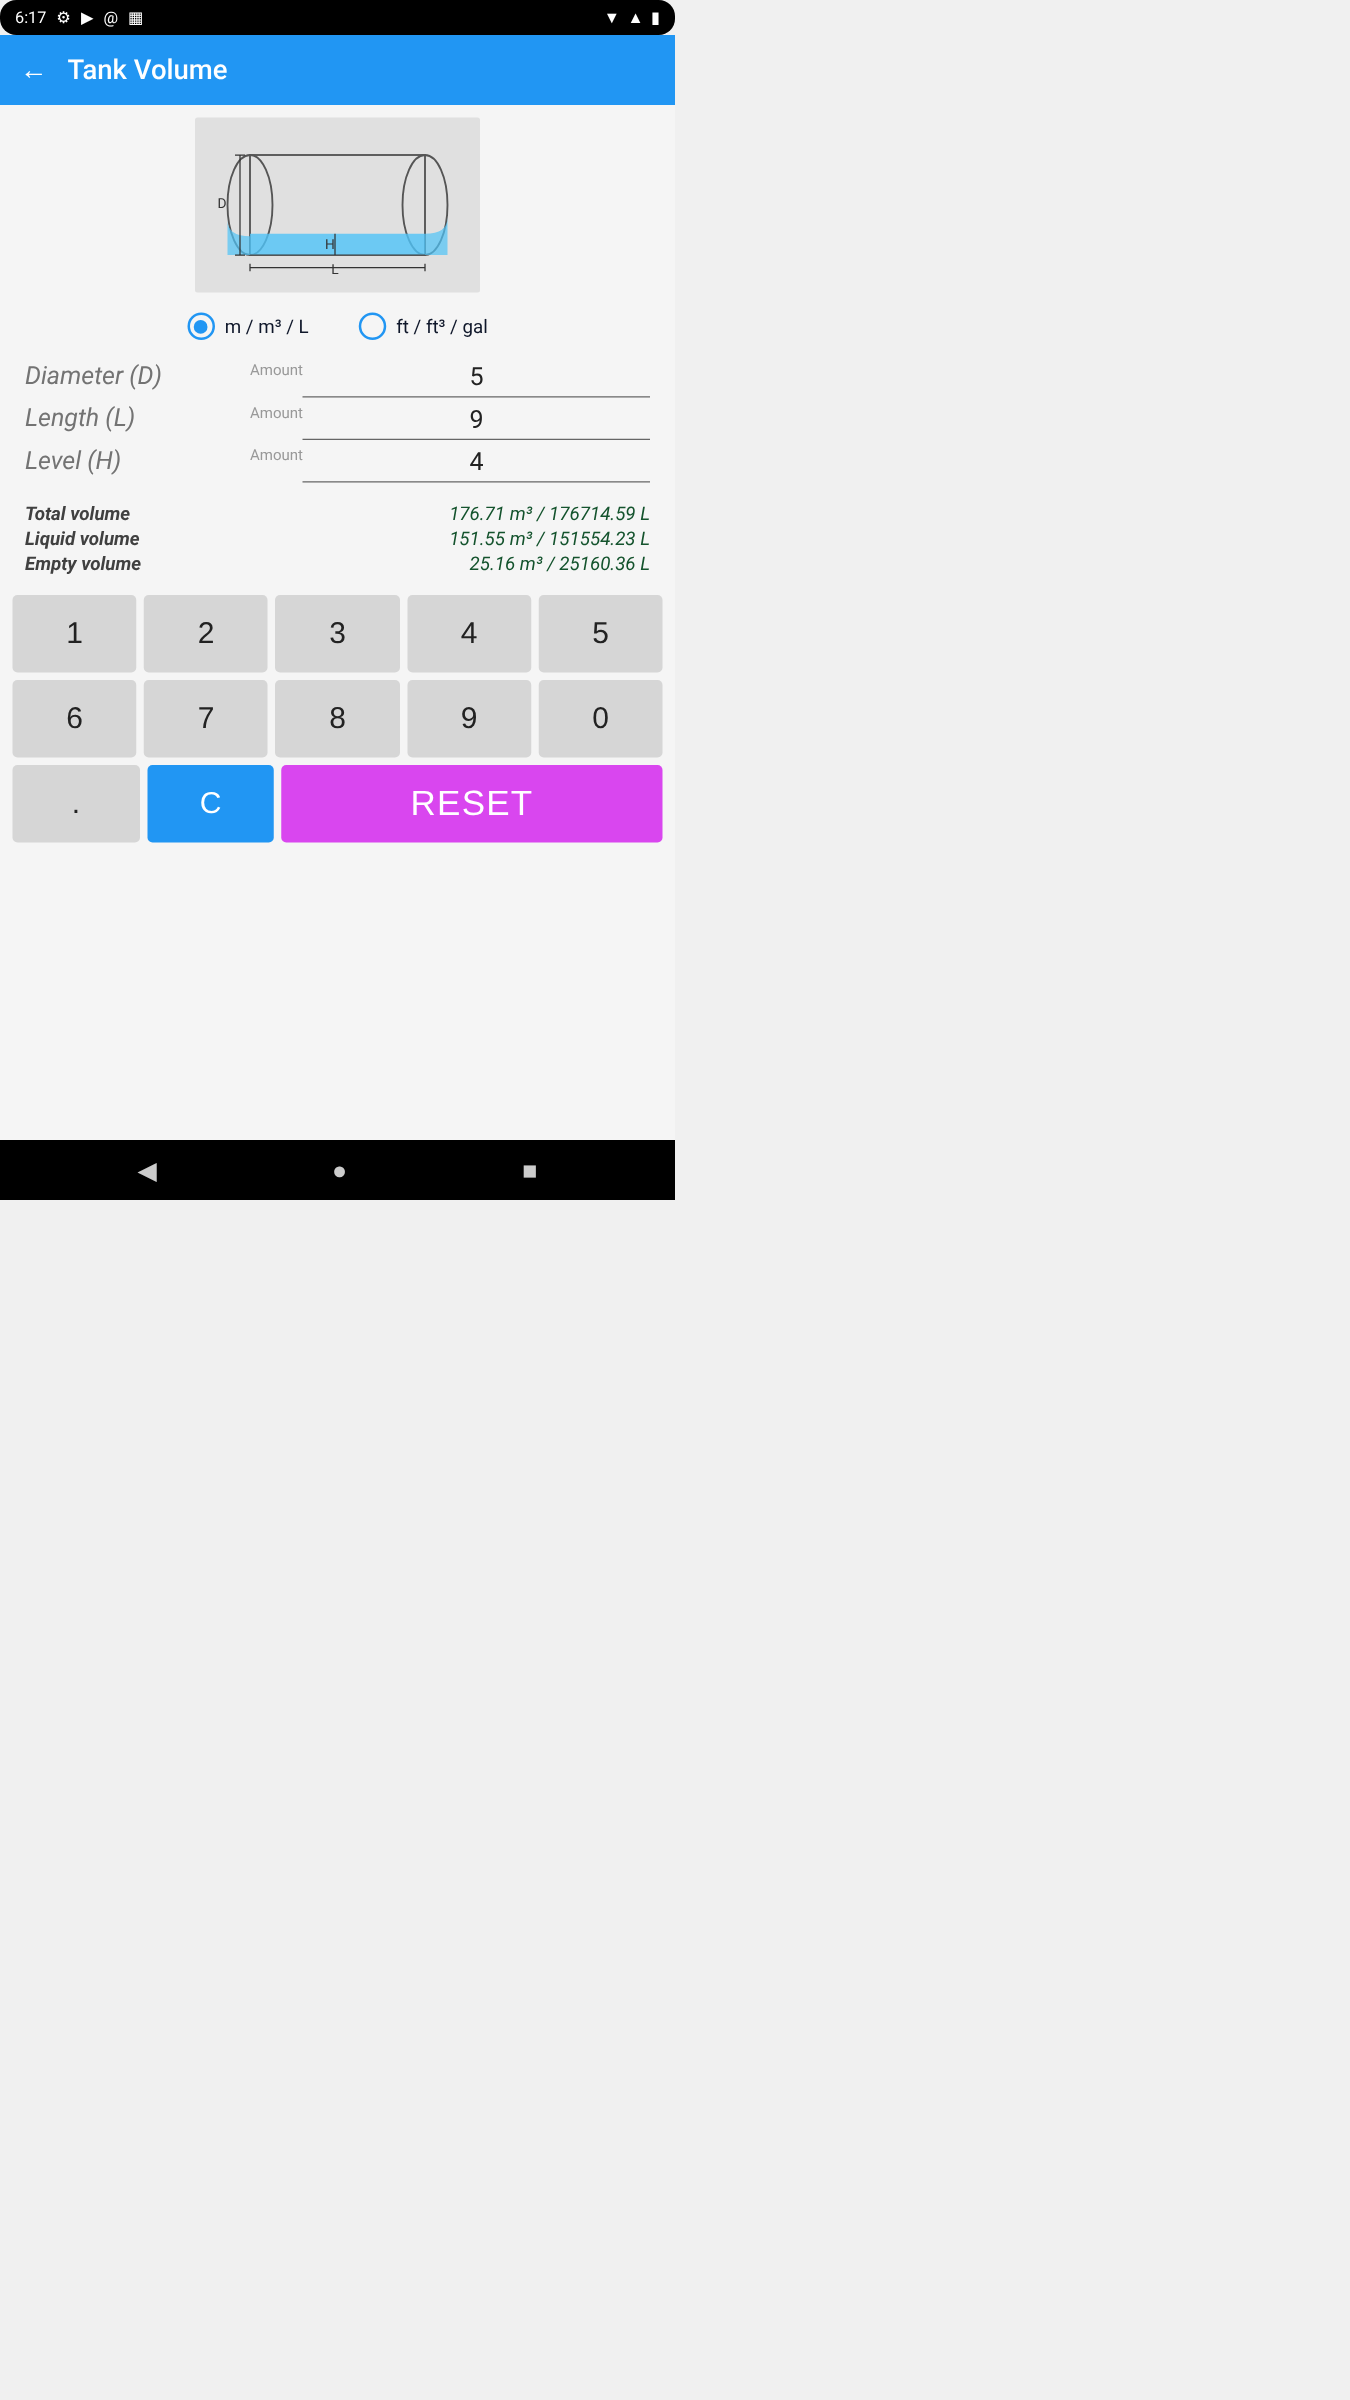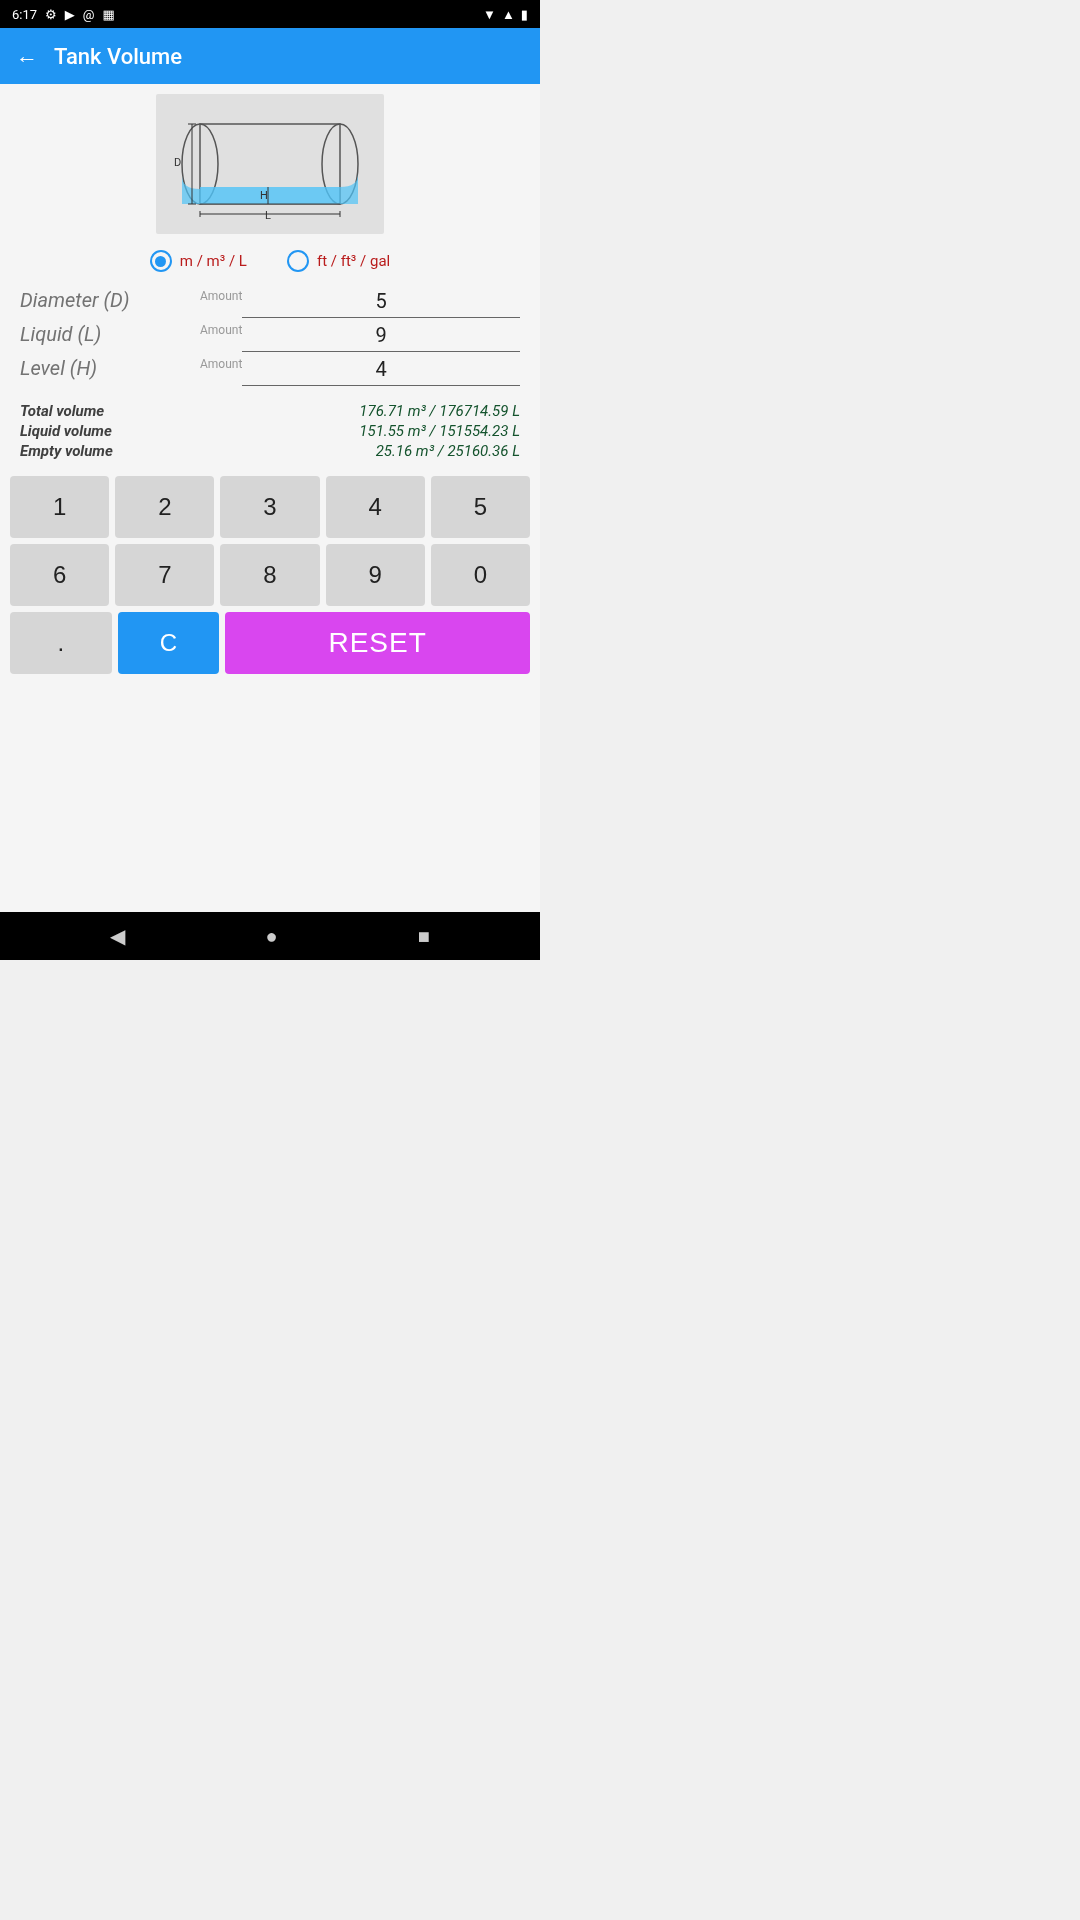--- a/index.html
+++ b/index.html
@@ -17,20 +17,21 @@
     
     .status-bar {
       background: #000;
       color: #fff;
       display: flex;
       justify-content: space-between;
       align-items: center;
       padding: 6px 12px;
       font-size: 13px;
       height: 28px;
+      border-radius: 13px;
     }
     .status-left { display: flex; gap: 8px; align-items: center; }
     .status-right { display: flex; gap: 6px; align-items: center; }
 
     
     .app-bar {
       background: #2196F3;
       color: #fff;
       display: flex;
       align-items: center;
@@ -91,21 +92,21 @@
     }
     .radio-circle.selected::after {
       content: '';
       width: 11px;
       height: 11px;
       background: #2196F3;
       border-radius: 50%;
     }
     .radio-label {
       font-size: 15px;
-      color: #b91c1c;
+      color: #0f172a;
     }
 
     
     .inputs-section {
       width: 100%;
       padding: 0 20px;
     }
     .input-row {
       display: flex;
       align-items: flex-end;
@@ -301,21 +302,21 @@
 
     <div class="input-row">
       <div class="input-label">Diameter (D)</div>
       <div class="input-field-wrap">
         <span class="input-placeholder-text">Amount</span>
         <div class="input-value">5</div>
       </div>
     </div>
 
     <div class="input-row">
-      <div class="input-label">Liquid (L)</div>
+      <div class="input-label">Length (L)</div>
       <div class="input-field-wrap">
         <span class="input-placeholder-text">Amount</span>
         <div class="input-value">9</div>
       </div>
     </div>
 
     <div class="input-row">
       <div class="input-label">Level (H)</div>
       <div class="input-field-wrap">
         <span class="input-placeholder-text">Amount</span>

